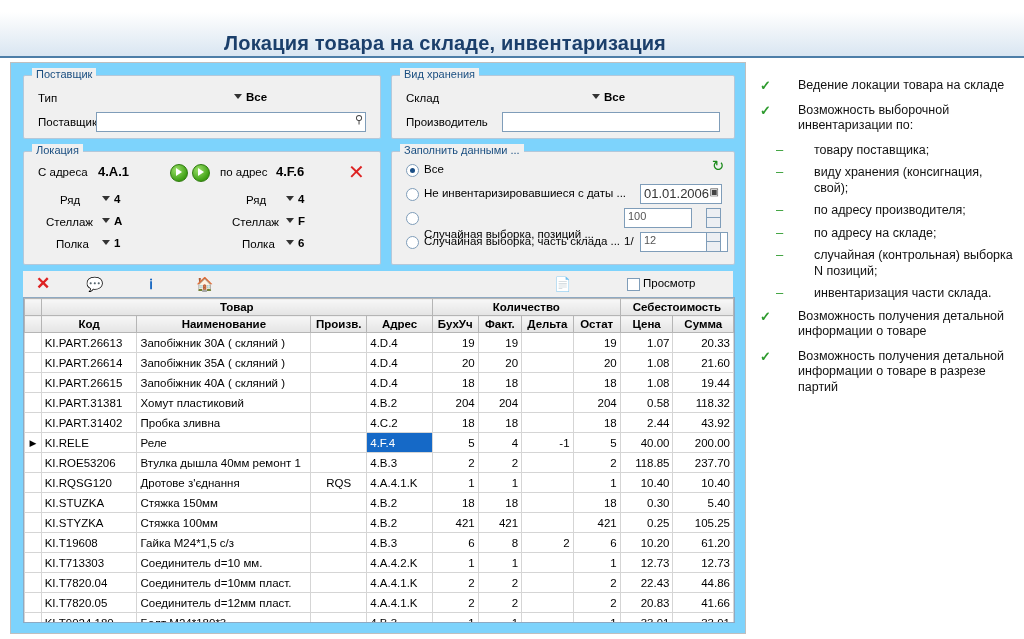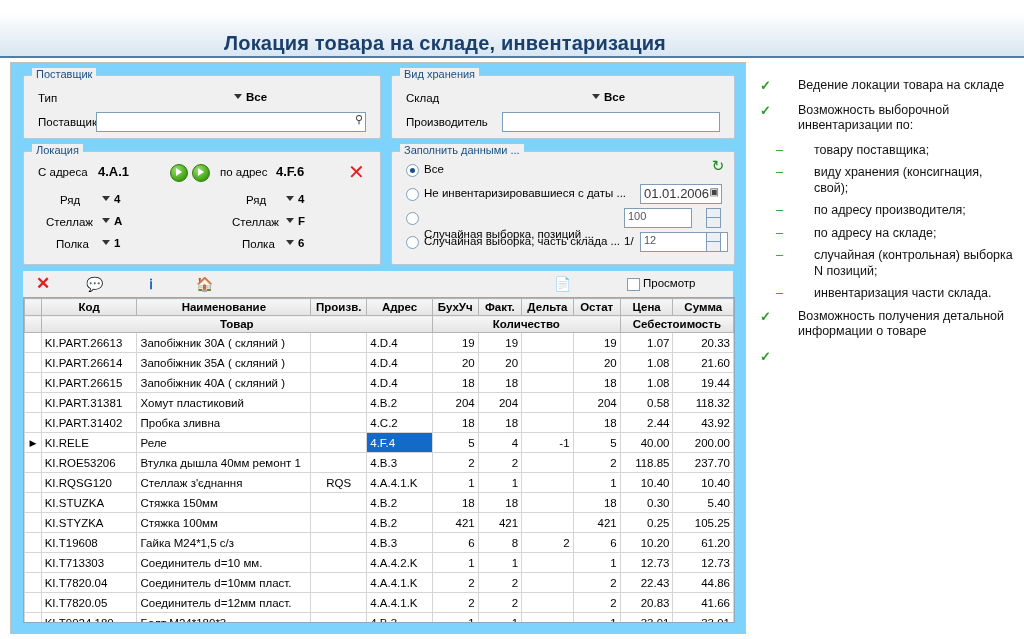--- a/index.html
+++ b/index.html
@@ -245,39 +245,39 @@
       <span class="tb-ico" style="left:118px;color:#1565c0;font-weight:bold;">ℹ</span>
       <span class="tb-ico" style="left:172px;color:#c06020;">🏠</span>
       <span class="tb-ico" style="left:530px;color:#6a8bb5;">📄</span>
       <span class="chk" style="left:604px;top:7px;"></span>
       <span class="lbl" style="left:620px;top:6px;">Просмотр</span>
     </div>
 
     <div class="tablewrap">
       <table>
         <thead>
+          <tr>
+            <th style="width:12px;border-bottom:1px solid #b5b5b5;"></th>
+            <th colspan="4">Товар</th>
+            <th colspan="4">Количество</th>
+            <th colspan="2">Себестоимость</th>
+          </tr>
           <tr>
             <th style="width:12px;"></th>
             <th style="width:98px;">Код</th>
             <th style="width:172px;">Наименование</th>
             <th style="width:52px;">Произв.</th>
             <th style="width:68px;">Адрес</th>
             <th style="width:42px;">БухУч</th>
             <th style="width:42px;">Факт.</th>
             <th style="width:48px;">Дельта</th>
             <th style="width:46px;">Остат</th>
             <th style="width:52px;">Цена</th>
             <th style="width:62px;">Сумма</th>
           </tr>
-          <tr>
-            <th style="width:12px;border-bottom:1px solid #b5b5b5;"></th>
-            <th colspan="4">Товар</th>
-            <th colspan="4">Количество</th>
-            <th colspan="2">Себестоимость</th>
-          </tr>
         </thead>
         <tbody id="tbody">
             <tr>
               <td class="rowmark"></td>
               <td class="">KI.PART.26613</td>
               <td class="">Запобіжник 30А ( скляний )</td>
               <td class="ctr"></td>
               <td class="">4.D.4</td>
               <td class="num">19</td>
               <td class="num">19</td>
@@ -360,21 +360,21 @@
               <td class="num">2</td>
               <td class="num">2</td>
               <td class="num"></td>
               <td class="num">2</td>
               <td class="num">118.85</td>
               <td class="num">237.70</td>
             </tr>
             <tr>
               <td class="rowmark"></td>
               <td class="">KI.RQSG120</td>
-              <td class="">Стеллаж з'єднання</td>
+              <td class="">Дротове з'єднання</td>
               <td class="ctr">RQS</td>
               <td class="">4.A.4.1.K</td>
               <td class="num">1</td>
               <td class="num">1</td>
               <td class="num"></td>
               <td class="num">1</td>
               <td class="num">10.40</td>
               <td class="num">10.40</td>
             </tr>
             <tr>
@@ -478,16 +478,16 @@
   <div class="bullets" id="bullets">
       <div class="bullet"><span class="mk">✓</span><span>Ведение локации товара на складе</span></div>
       <div class="bullet"><span class="mk">✓</span><span>Возможность выборочной инвентаризации по:</span></div>
       <div class="bullet dash sub"><span class="mk">–</span><span>товару поставщика;</span></div>
       <div class="bullet dash sub"><span class="mk">–</span><span>виду хранения (консигнация, свой);</span></div>
       <div class="bullet dash sub"><span class="mk">–</span><span>по адресу производителя;</span></div>
       <div class="bullet dash sub"><span class="mk">–</span><span>по адресу на складе;</span></div>
       <div class="bullet dash sub"><span class="mk">–</span><span>случайная (контрольная) выборка N позиций;</span></div>
       <div class="bullet dash sub"><span class="mk">–</span><span>инвентаризация части склада.</span></div>
       <div class="bullet"><span class="mk">✓</span><span>Возможность получения детальной информации о товаре</span></div>
-      <div class="bullet"><span class="mk">✓</span></div>
+      <div class="bullet"><span class="mk">✓</span><span>Возможность получения детальной информации о товаре в разрезе партий</span></div>
     </div>
 
 </div>
 
 </body></html>

